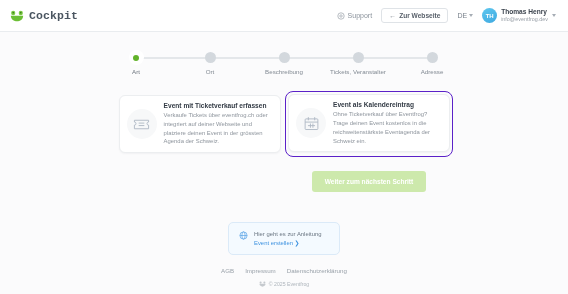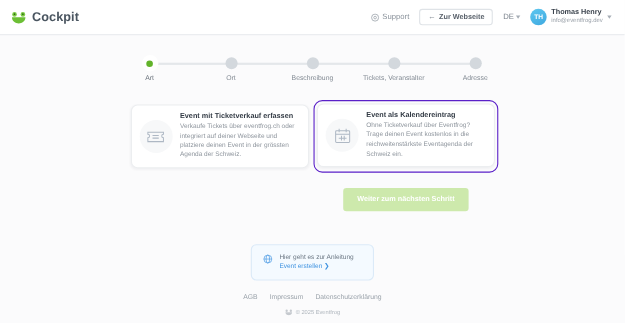--- a/index.html
+++ b/index.html
@@ -11,21 +11,21 @@
   }
   .page { position: relative; width: 568px; height: 294px; background: #fbfbfc; }
 
   
   .header {
     height: 32px; background: #ffffff;
     border-bottom: 1px solid #e9ecef;
     display: flex; align-items: center;
     padding: 0 12px 0 10px;
   }
-  .brand { display: flex; align-items: flex-start; gap: 5px; }
+  .brand { display: flex; align-items: flex-end; gap: 5px; font-family: Liberation Mono, monospace; }
   .frog-ico { width: 14px; height: 12px; display: block; }
   .brand-name { font-size: 11.5px; font-weight: bold; color: #4a5560; letter-spacing: .1px; }
 
   .header-right { margin-left: auto; display: flex; align-items: center; gap: 9px; }
   .support { display: flex; align-items: center; gap: 3px; color: #8a929b; font-size: 7px; }
   .support svg { width: 8px; height: 8px; display: block; }
   .webseite-btn {
     display: flex; align-items: center; gap: 3px;
     border: 1px solid #dfe3e7; border-radius: 3px;
     background: #fff; padding: 3px 7px;

